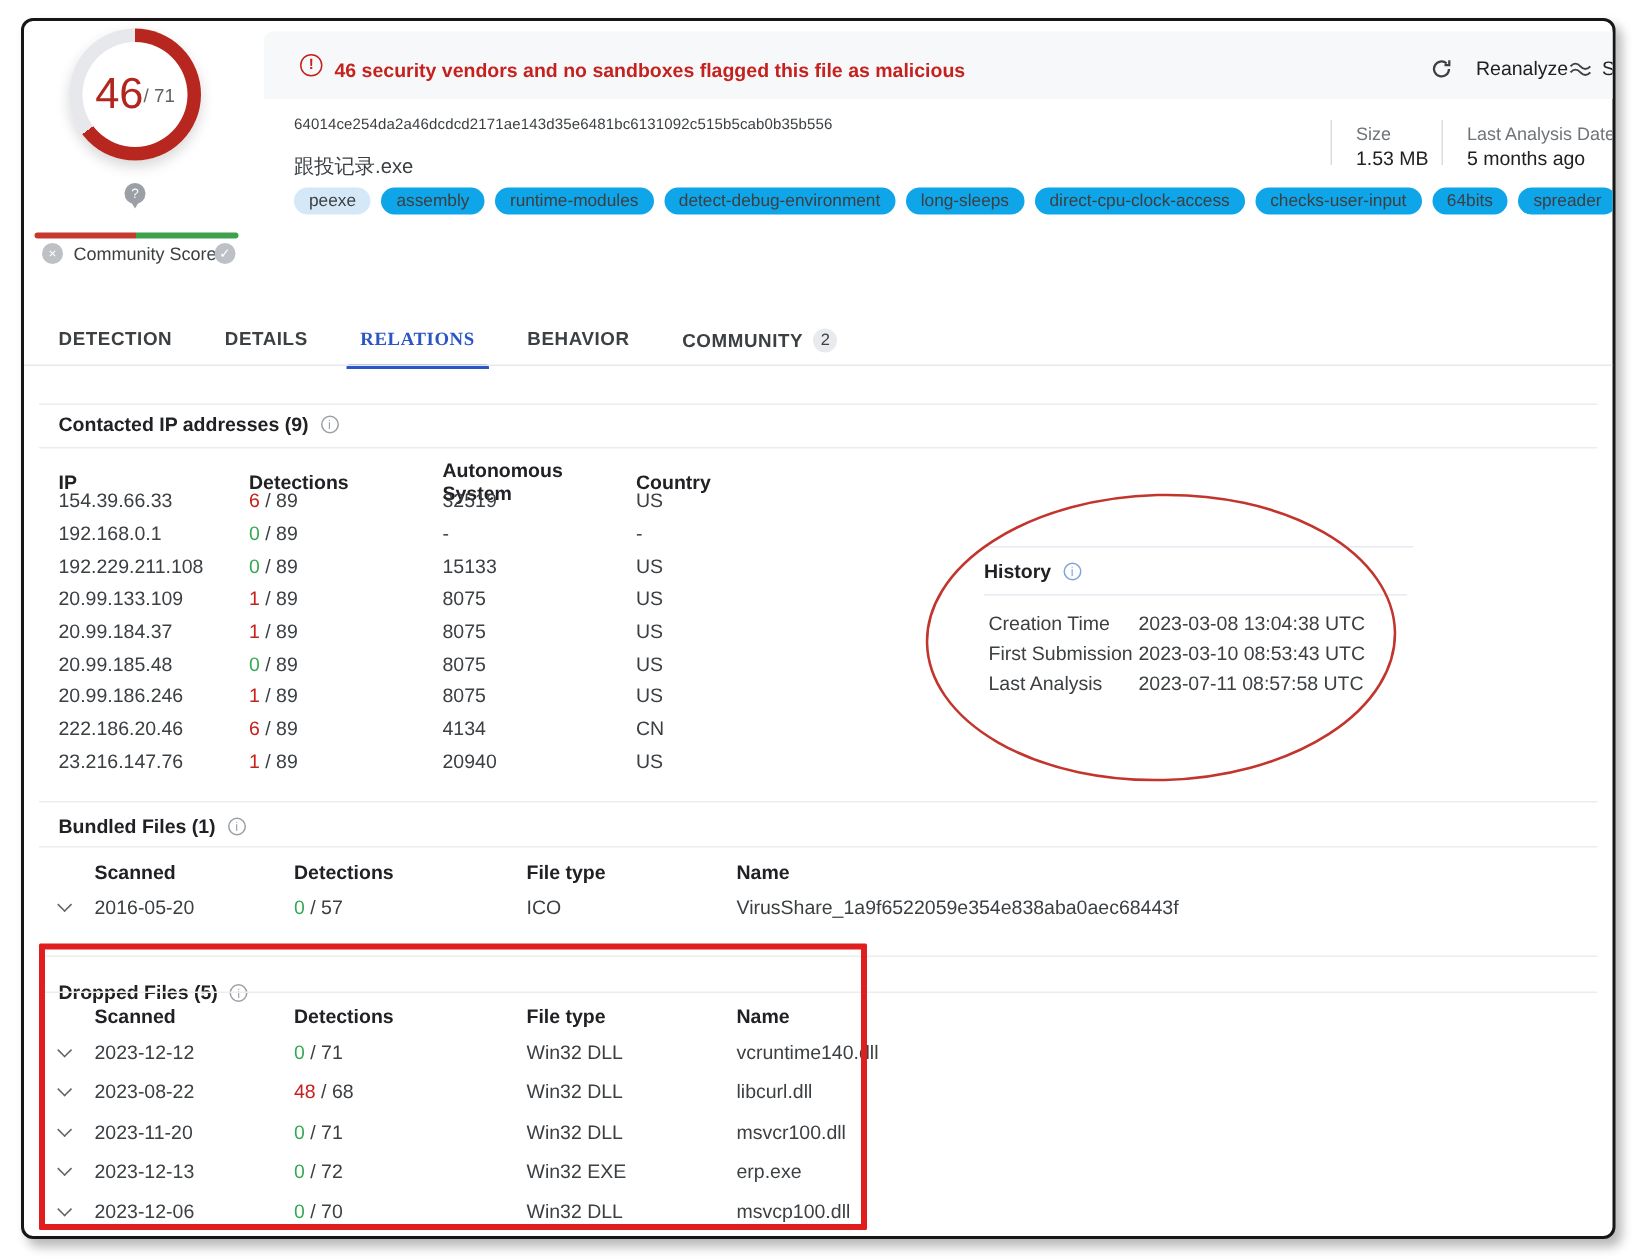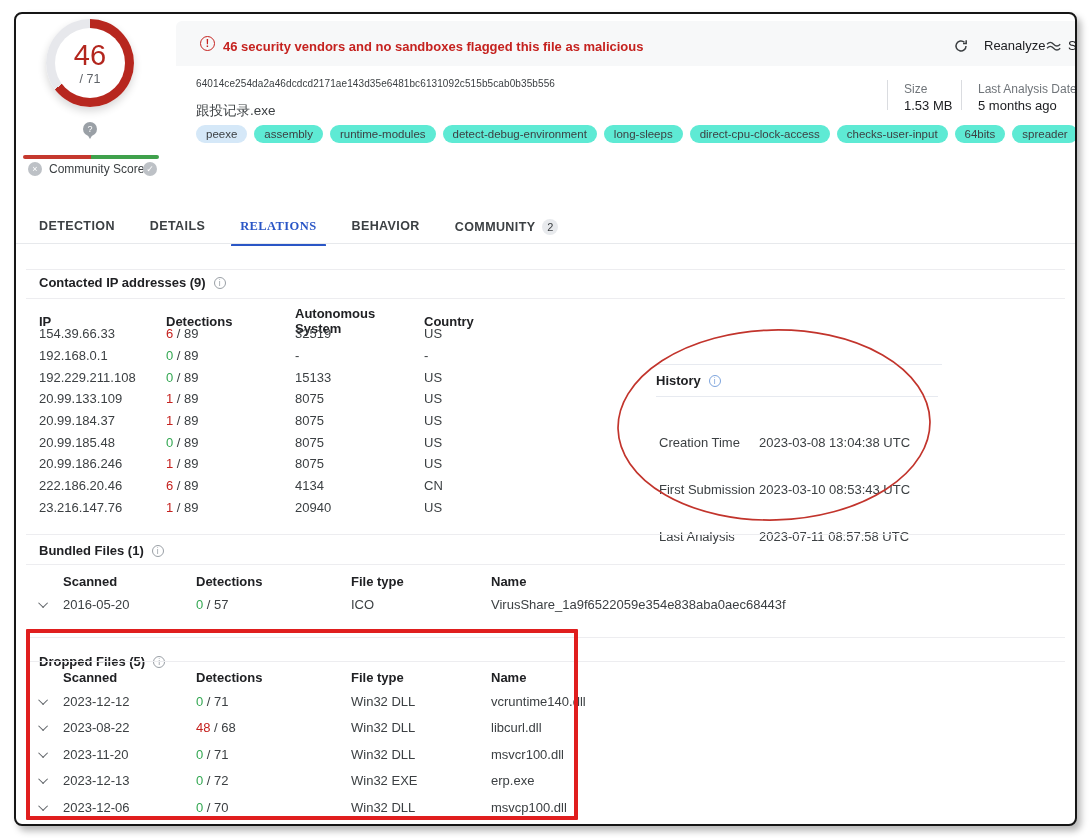--- a/index.html
+++ b/index.html
@@ -11,21 +11,21 @@
   #frame{position:absolute;left:14px;top:12px;width:1063px;height:814px;background:#fff;
     border:2px solid #161616;border-radius:8px;overflow:hidden;
     box-shadow:4px 5px 7px rgba(0,0,0,.28);}
 
   
   .gauge{left:30px;top:5px;width:88px;height:88px;}
   .ring{position:absolute;inset:0;border-radius:50%;
     background:conic-gradient(#b7271f 0deg 233deg,#e7e8ec 233deg 360deg);
     box-shadow:0 4px 9px rgba(0,0,0,.16);}
   .ring-inner{position:absolute;inset:9px;border-radius:50%;background:#fff;
-    display:flex;flex-direction:column;align-items:center;justify-content:center;}
+    display:flex;flex-direction:row;align-items:center;justify-content:center;}
   .score-num{font-size:29px;color:#b3261e;line-height:1;}
   .score-den{font-size:12.5px;color:#5f6368;margin-top:2px;}
 
   .pin{left:67px;top:108px;width:14px;height:14px;border-radius:50%;background:#9aa0a6;
     color:#fff;font-size:9px;text-align:center;line-height:14px;}
   .pin::before{content:"?";}
   .pin::after{content:"";position:absolute;left:4px;top:12px;border:3px solid transparent;border-top:5px solid #9aa0a6;}
   .cbar{left:7px;top:141px;width:136px;height:4px;border-radius:2px;
     background:linear-gradient(90deg,#c5392e 0 50%,#3fa14c 50% 100%);}
   .round-badge{width:14px;height:14px;border-radius:50%;background:#bdc1c6;color:#fff;
@@ -42,21 +42,21 @@
     color:#c5221f;font-size:10px;font-weight:700;text-align:center;line-height:13px;}
   .alert-icon::before{content:"!";}
   .alert-text{left:207px;top:25px;font-size:13px;font-weight:700;color:#c5221f;}
   .toolbtn{top:24px;display:flex;align-items:center;gap:6px;font-size:13px;color:#202124;cursor:pointer;}
   .reanalyze{left:938px;gap:16px;}
   .similar{left:1030px;}
 
   .hash{left:180px;top:64px;font-size:10px;color:#3c4043;letter-spacing:.1px;}
   .fname{left:180px;top:88px;font-size:13.5px;color:#3c4043;}
   .tags{left:180px;top:111px;display:flex;gap:7px;}
-  .tag{font-size:11.5px;color:#3c4043;background:#5eead4;padding:3px 10px;border-radius:10px;white-space:nowrap;}
+  .tag{font-size:11.5px;color:#3c4043;background:#0ea5e9;padding:3px 10px;border-radius:10px;white-space:nowrap;}
   .tag.blue{background:#d5e8f8;}
 
   .vsep{width:1px;height:30px;background:#dadce0;top:66px;}
   .sep1{left:871px;} .sep2{left:945px;}
   .meta-label{font-size:12px;color:#70757a;top:68px;white-space:nowrap;}
   .meta-value{font-size:13px;color:#202124;top:84px;white-space:nowrap;}
   .m-size-l{left:888px;} .m-size-v{left:888px;}
   .m-lad-l{left:962px;}  .m-lad-v{left:962px;}
 
   
@@ -89,21 +89,21 @@
   .den{color:#3c4043;}
   .linkish{cursor:pointer;}
 
   
   #history{left:638px;top:350px;width:292px;}
   #history .topline{position:absolute;left:2px;top:0;width:286px;height:1px;background:#e7eaf0;}
   #history .h-title{position:absolute;left:2px;top:9px;}
   #history .h-div{position:absolute;left:2px;top:32px;width:282px;height:1px;background:#e7eaf0;}
   #history .h-rows{position:absolute;left:5px;top:41px;width:285px;}
   .h-row{display:grid;grid-template-columns:100px auto;height:20.4px;align-items:center;
-    font-size:13px;color:#3c4043;margin-top:27px;}
+    font-size:13px;color:#3c4043;}
 
   
   .file-grid{grid-template-columns:22px 133px 155px 140px 1fr;}
   #bundled-head{left:25px;top:560px;width:900px;}
   #bundled-body{left:25px;top:577px;width:900px;}
   #bundled-body .grid-row{height:26px;}
   #dropped-head{left:25px;top:656px;width:900px;}
   #dropped-body{left:25px;top:674px;width:900px;}
   #dropped-body .grid-row{height:26.5px;}
   .chev{display:inline-block;width:7px;height:7px;border-left:1.6px solid #5f6368;

